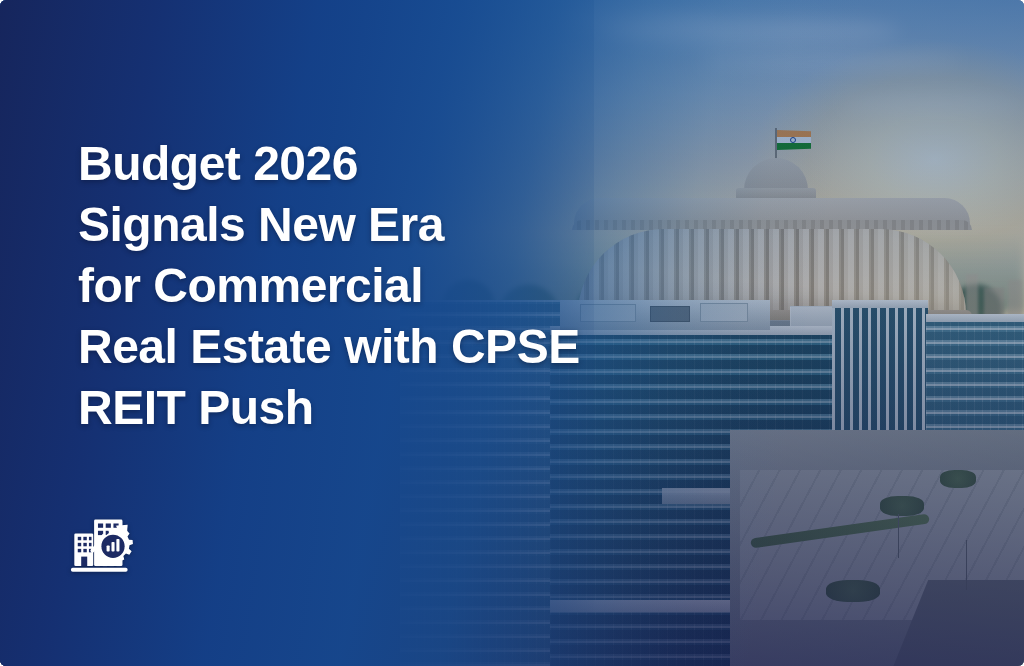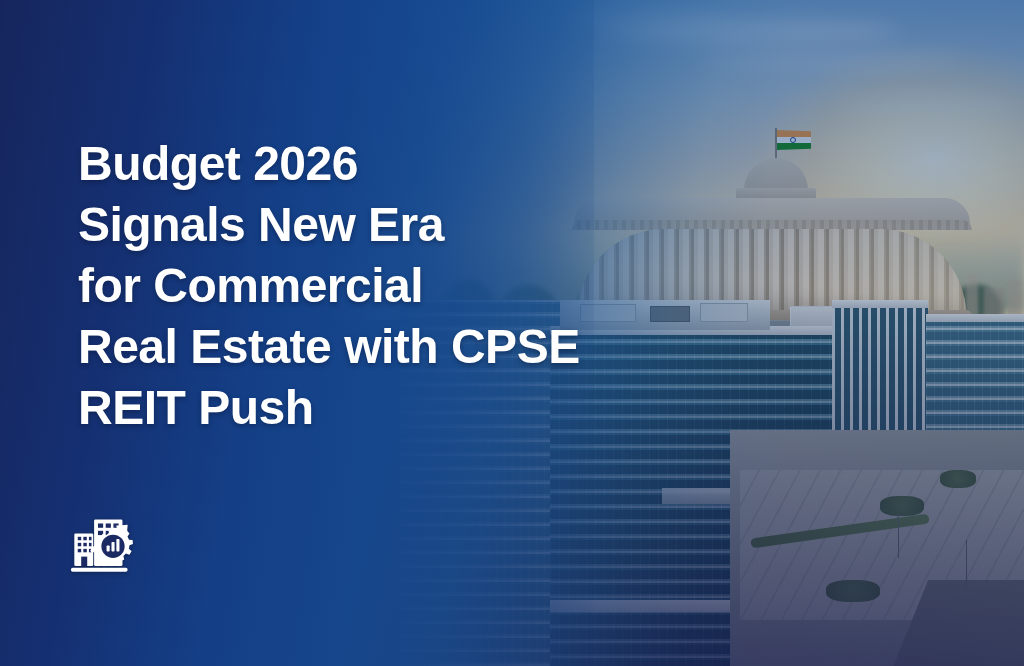--- a/index.html
+++ b/index.html
@@ -7,20 +7,21 @@
   html,body{
     background:#ffffff;
     font-family:"Liberation Sans", sans-serif;
   }
   #banner{
     position:relative;
     width:1024px;
     height:666px;
     overflow:hidden;
     background:#10265c;
+    border-radius:6px;
   }
 
   
   .photo{
     position:absolute; inset:0;
     overflow:hidden;
   }
 
   
   .sky{

